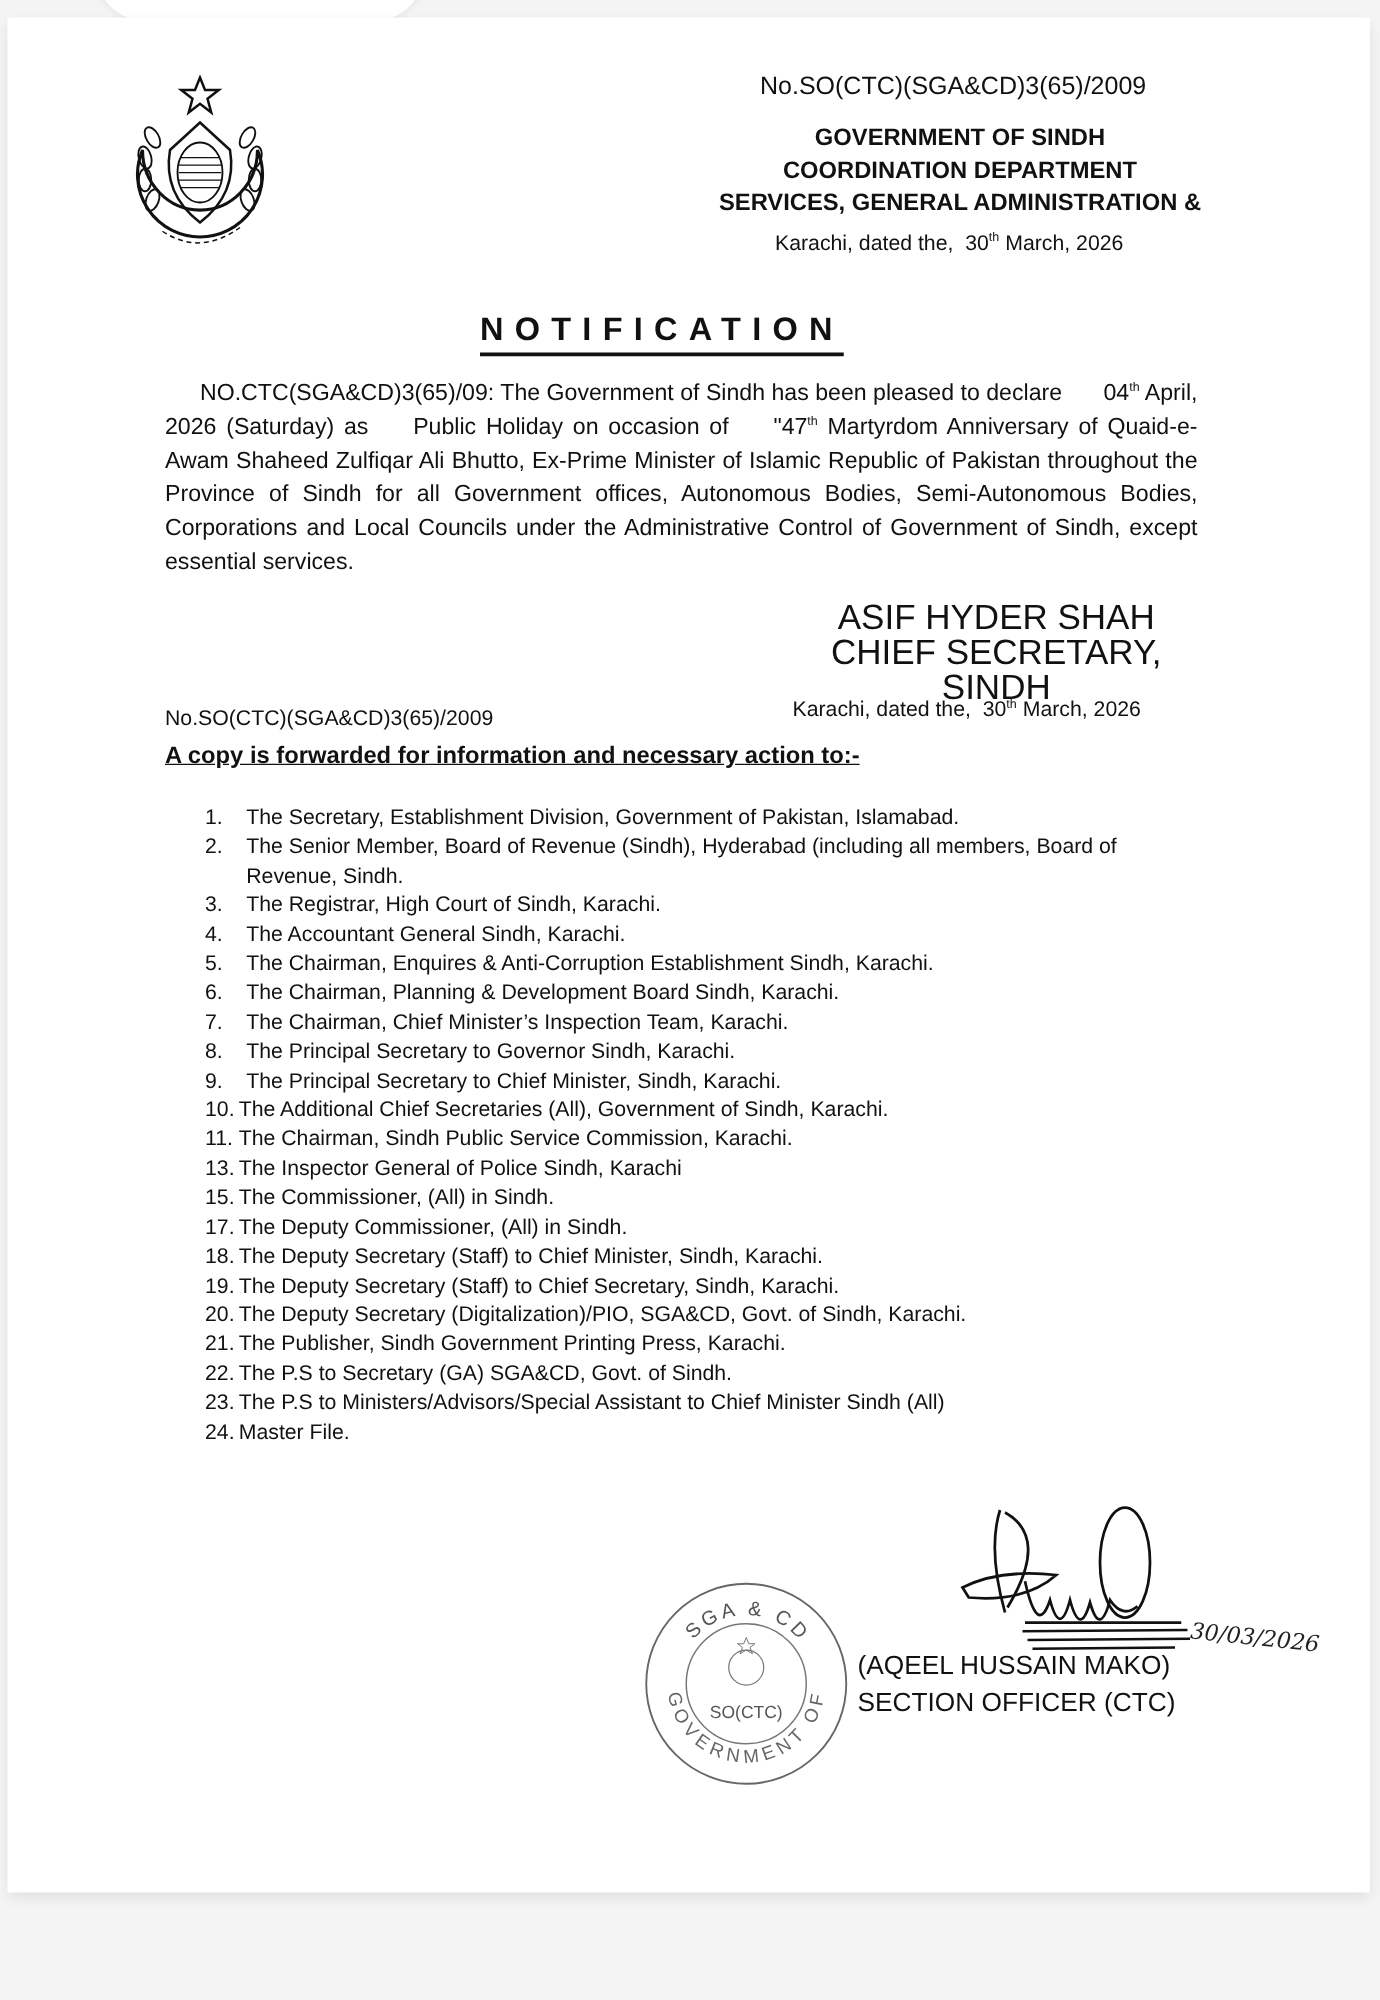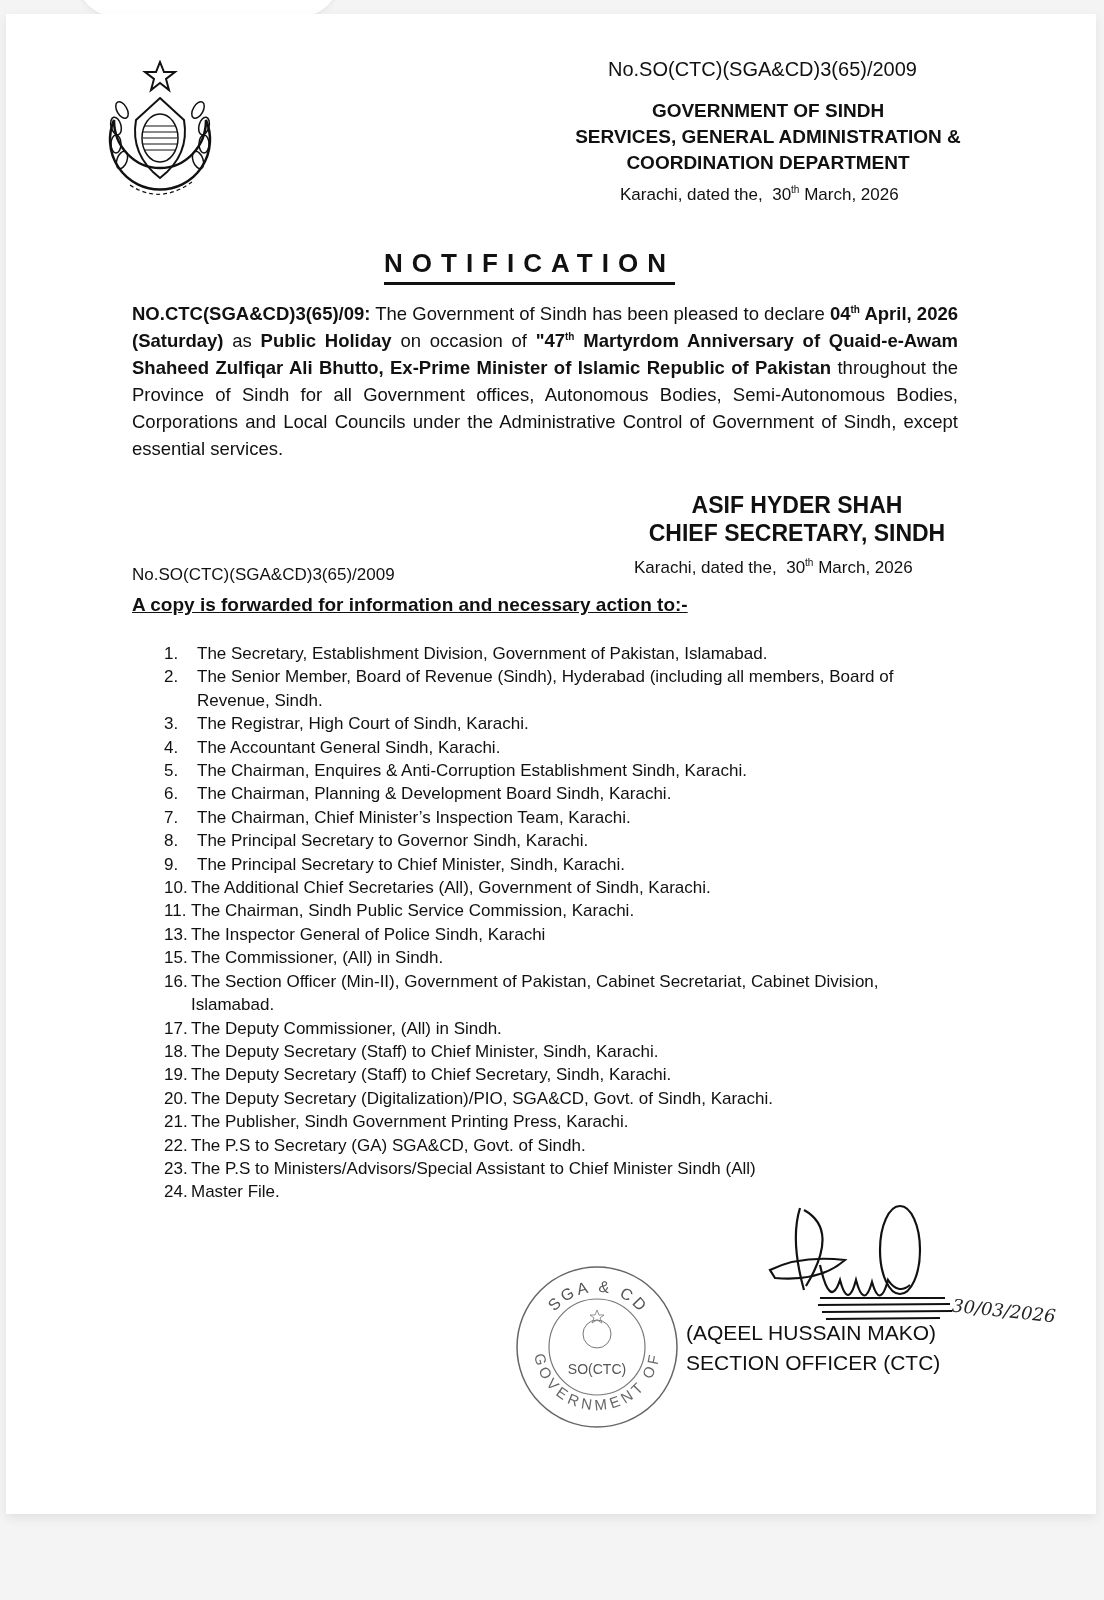--- a/index.html
+++ b/index.html
@@ -27,22 +27,22 @@
   .date-top { left: 620px; top: 185px; font-size: 17px; }
   sup { font-size: 10px; vertical-align: 7px; line-height: 0; }
   .title {
     left: 384px; top: 244px; font-size: 26px; font-weight: bold; letter-spacing: 9px;
     border-bottom: 3px solid #111; padding-bottom: 0; line-height: 38px;
   }
   .para {
     position: absolute; left: 132px; top: 300px; width: 826px;
     font-size: 18.5px; line-height: 27px; text-align: justify;
   }
-  .para b { font-weight: bold; }
-  .sig1 { left: 640px; top: 480px; width: 314px; text-align: center; font-weight: bold; font-size: 23px; line-height: 28px; white-space: normal; margin-top: 11px; }
+  .para b { font-weight: normal; margin-left: 28px; }
+  .sig1 { left: 640px; top: 480px; width: 314px; text-align: center; font-weight: normal; font-size: 28px; line-height: 28px; white-space: normal; }
   .ref-bottom { left: 132px; top: 565px; font-size: 17px; }
   .date-bottom { left: 634px; top: 558px; font-size: 17px; }
   .fwd { left: 132px; top: 594px; font-size: 19px; font-weight: bold; text-decoration: underline; }
   .list { position: absolute; left: 164px; top: 642px; width: 760px; font-size: 17px; line-height: 23.4px; margin: 0; padding: 0; list-style: none; }
   .list li { display: flex; }
   .list .num { width: 33px; flex: none; }
   .list .num.two { width: 27px; }
   .list .txt { flex: 1; }
   .stamp { position: absolute; left: 512px; top: 1262px; width: 170px; height: 170px; }
   .signature { position: absolute; left: 760px; top: 1200px; width: 300px; height: 130px; }
@@ -77,22 +77,22 @@
     <ellipse cx="104" cy="66" rx="5" ry="9" transform="rotate(15 104 66)"></ellipse>
     <ellipse cx="104" cy="84" rx="5" ry="9"></ellipse>
     <ellipse cx="98" cy="100" rx="5" ry="9" transform="rotate(-20 98 100)"></ellipse>
   </g>
   <path d="M30,125 Q60,145 92,122" fill="none" stroke="#111" stroke-width="1.2" stroke-dasharray="4 3"></path>
 </svg>
 
 <div class="abs ref-top">No.SO(CTC)(SGA&amp;CD)3(65)/2009</div>
 <div class="abs dept">
   <div>GOVERNMENT OF SINDH</div>
+  <div>COORDINATION DEPARTMENT</div>
   <div>SERVICES, GENERAL ADMINISTRATION &amp;</div>
-  <div>COORDINATION DEPARTMENT</div>
 </div>
 <div class="abs date-top">
   <span>Karachi, dated the,</span>&nbsp;
   <span>30</span><sup>th</sup>
   <span>March, 2026</span>
 </div>
 
 <div class="abs title">NOTIFICATION</div>
 
 <div class="para">
@@ -157,24 +157,20 @@
       <span class="num two">11.</span>
       <span class="txt">The Chairman, Sindh Public Service Commission, Karachi.</span>
     </li>
   <li>
       <span class="num two">13.</span>
       <span class="txt">The Inspector General of Police Sindh, Karachi</span>
     </li>
   <li>
       <span class="num two">15.</span>
       <span class="txt">The Commissioner, (All) in Sindh.</span>
-    </li>
-  <li>
-      <span class="num two">16.</span>
-      <span class="txt">The Section Officer (Min-II), Government of Pakistan, Cabinet Secretariat, Cabinet Division, Islamabad.</span>
     </li>
   <li>
       <span class="num two">17.</span>
       <span class="txt">The Deputy Commissioner, (All) in Sindh.</span>
     </li>
   <li>
       <span class="num two">18.</span>
       <span class="txt">The Deputy Secretary (Staff) to Chief Minister, Sindh, Karachi.</span>
     </li>
   <li>

